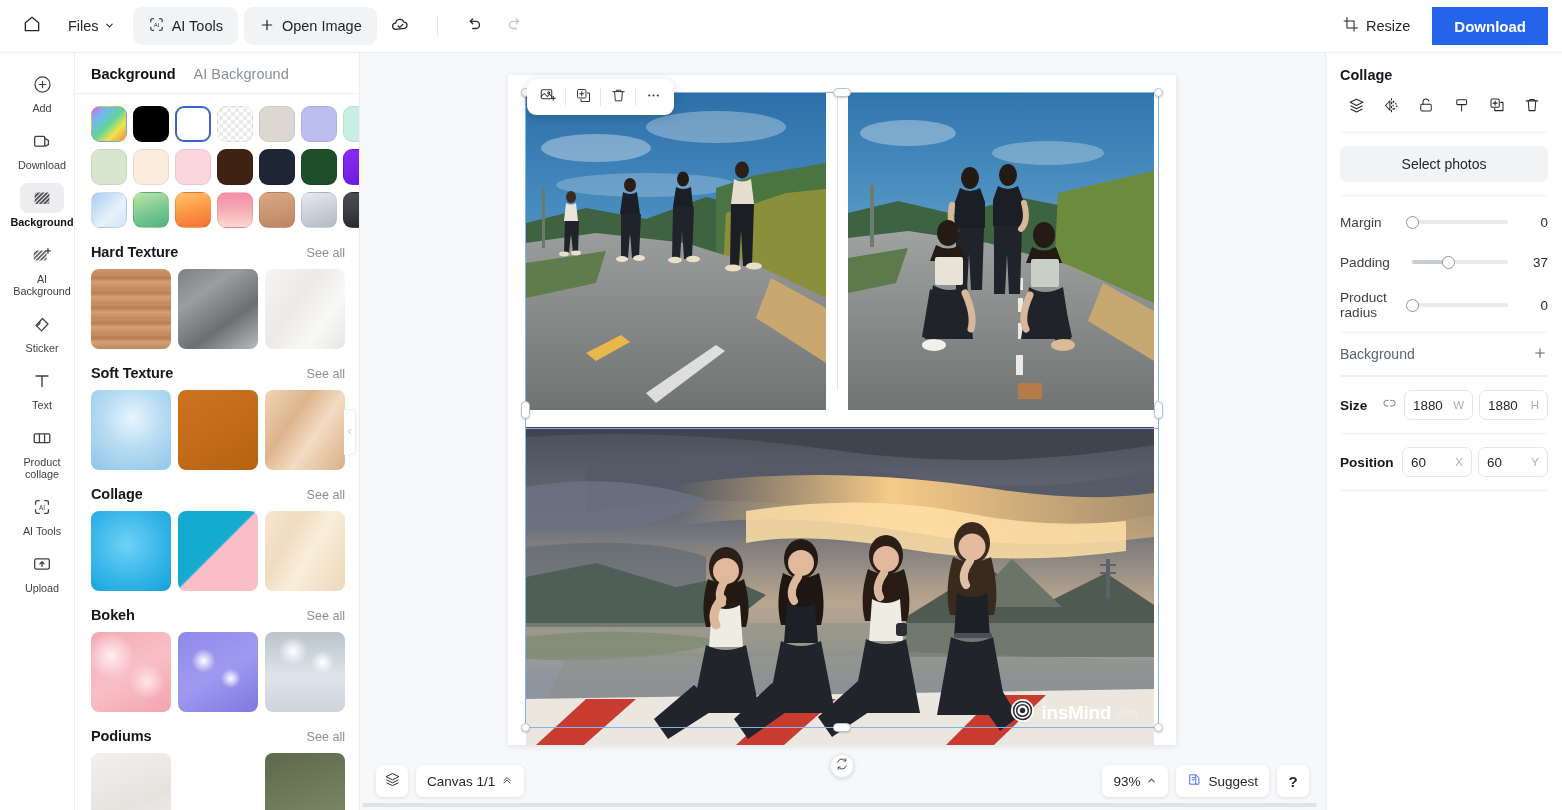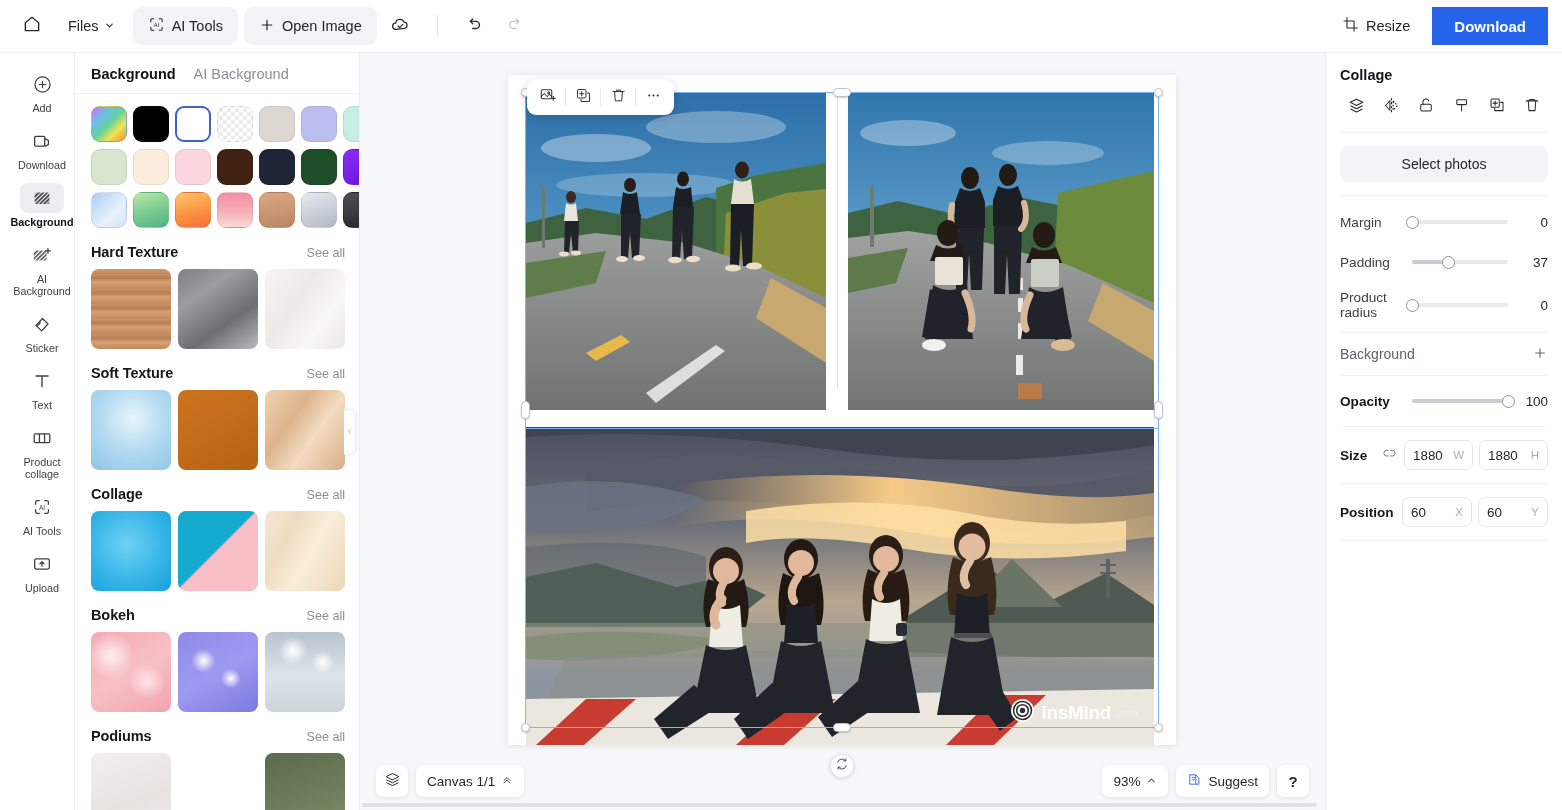--- a/index.html
+++ b/index.html
@@ -972,29 +972,20 @@
       <div class="bg-row">
         <div class="bg-lbl">Background</div>
         <div class="bg-plus">
           <svg width="16" height="16" viewBox="0 0 24 24" fill="none" stroke="currentColor" stroke-width="1.6" stroke-linecap="round">
               <path d="M12 5.5v13M5.5 12h13"></path>
             </svg>
         </div>
       </div>
       <div class="ins-div" style="margin-top:0;"></div>
 
-      <div class="prop-row" style="height:50px;">
-        <div class="prop-lbl bold">Opacity</div>
-        <div class="slider">
-          <div class="slider-track"></div>
-          <div class="slider-fill" style="width:100%"></div>
-          <div class="slider-knob" style="left:100%"></div>
-        </div>
-        <div class="prop-val">100</div>
-      </div>
 
       <div class="ins-div" style="margin-top:0;"></div>
 
       <div class="prop-row" style="height:56px;">
         <div class="prop-lbl bold" style="width:40px;">Size</div>
         <div class="link-ico">
           <svg width="15" height="15" viewBox="0 0 24 24" fill="none" stroke="currentColor" stroke-width="1.5" stroke-linecap="round">
               <path d="M10 7H7.5a4.5 4.5 0 0 0 0 9H10"></path>
               <path d="M14 7h2.5a4.5 4.5 0 0 1 0 9H14"></path>
             </svg>

